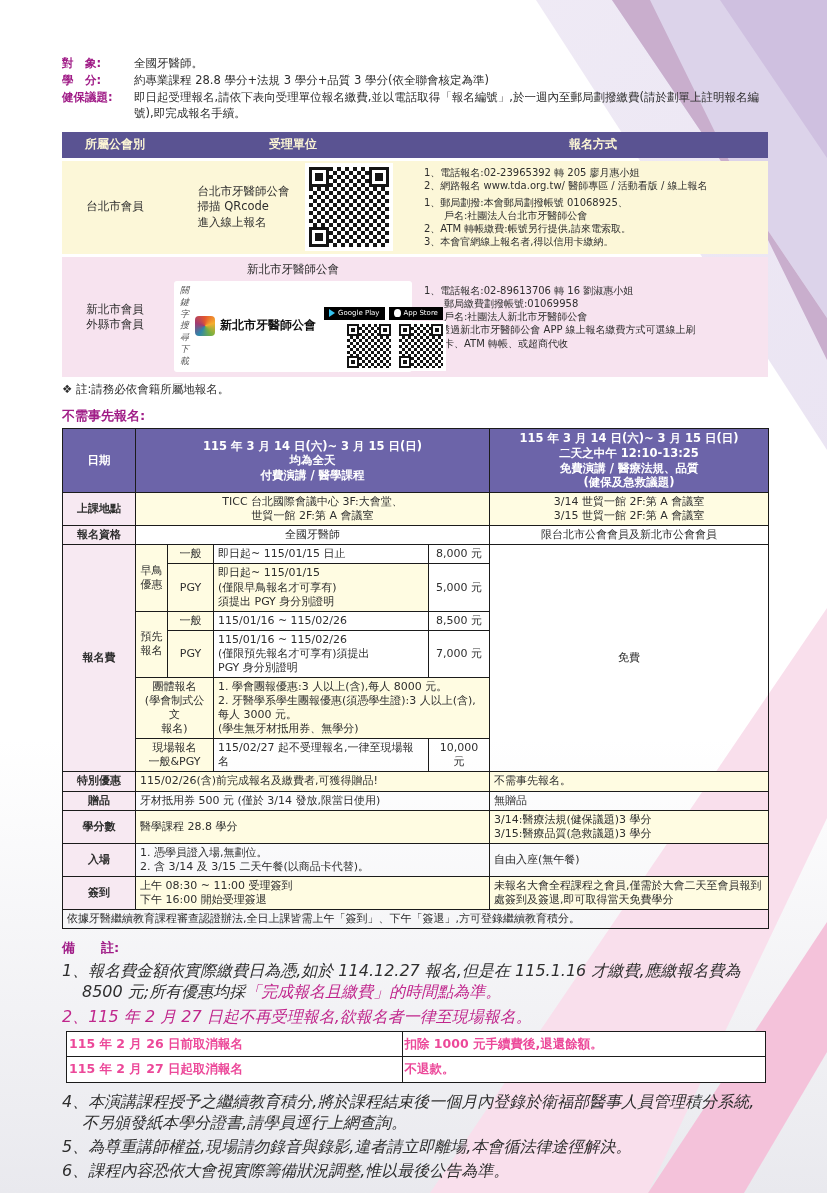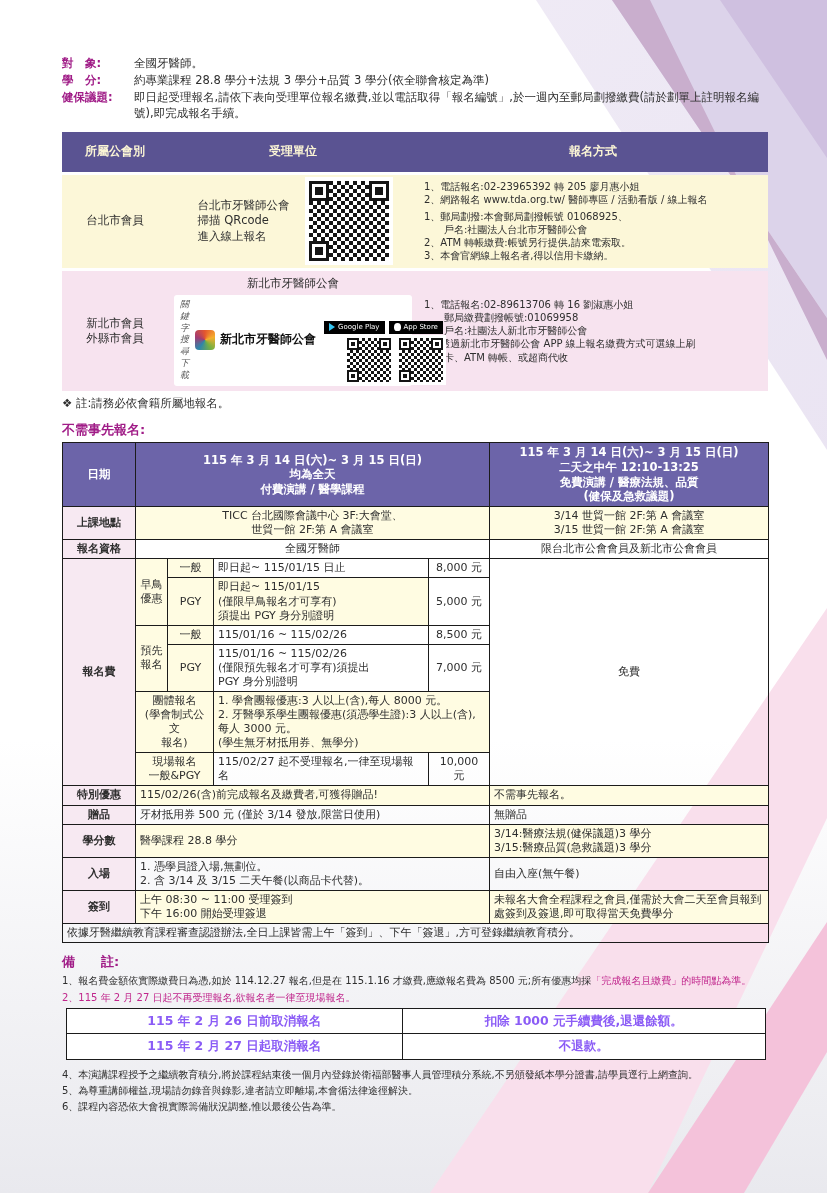--- a/index.html
+++ b/index.html
@@ -15,21 +15,21 @@
   .deco-p2{clip-path:polygon(648px 1193px,744px 1193px,827px 1052px,827px 922px);background:#f4c2da;}
   .content{position:absolute;left:62px;top:56px;width:706px;z-index:2;font-size:11.5px;line-height:1.32;color:#2e2e2e;}
 
   
   .info-row{display:flex;margin-bottom:2px;}
   .ilabel{flex:0 0 72px;color:#a01c87;font-weight:bold;}
   .ivalue{flex:1;}
 
   
   .union-table{border-collapse:separate;border-spacing:0 3px;width:706px;table-layout:fixed;margin-top:8px;}
-  .union-table th{background:#5a5392;color:#fbf5d5;font-weight:bold;font-size:12px;padding:12px 2px;}
+  .union-table th{background:#5a5392;color:#fbf5d5;font-weight:bold;font-size:12px;padding:5px 2px;}
   .union-table td{padding:5px 6px;vertical-align:middle;}
   .row-tp td{background:#fcf7d8;}
   .row-ntp td{background:#f7e3ef;}
   .pre{white-space:pre-line;}
   .center{text-align:center;}
   .unit-flex{display:flex;align-items:center;gap:19px;justify-content:center;}
   .methods{font-size:10px;}
   .m-block{margin-bottom:4px;}
   .union-note{margin:2px 0 8px 0;}
 
@@ -63,24 +63,24 @@
   .fee-table{border-collapse:collapse;width:706px;table-layout:fixed;}
   .fee-table td{border:1px solid #1b1b1b;padding:2px 4px;vertical-align:middle;font-size:11px;line-height:1.28;}
   .trdate td{background:#6c64a9;color:#ffffff;font-weight:bold;text-align:center;font-size:11.5px;}
   .lbl{background:#f7e9f2;font-weight:bold;text-align:center;font-size:12px;}
   .bg-y{background:#fffce2;}
   .price{text-align:center;}
   .foot{font-size:10.5px;padding:2px 4px;}
 
   
   .notes{margin-top:8px;}
-  .note-line{padding-left:20px;text-indent:-20px;margin-bottom:3px;font-size:10px;}
+  .note-line{padding-left:20px;text-indent:-20px;margin-bottom:3px;font-size:16px;font-style:italic;}
   .mag{color:#c0268c;}
   .cancel-table{border-collapse:collapse;width:700px;margin:4px 0 8px 4px;}
-  .cancel-table td{border:1px solid #1b1b1b;text-align:center;font-weight:bold;color:#8b5cf6;font-size:12.5px;padding:4px 2px;background:#fff;}
+  .cancel-table td{border:1px solid #1b1b1b;font-weight:bold;color:#ec4899;font-size:12.5px;padding:4px 2px;background:#fff;}
   .cancel-table td:first-child{width:48%;}
 </style>
 </head>
 <body>
 
 <div class="page">
   <div class="deco deco-grey"></div>
   <div class="deco deco-a"></div>
   <div class="deco deco-b"></div>
   <div class="deco deco-d"></div>

